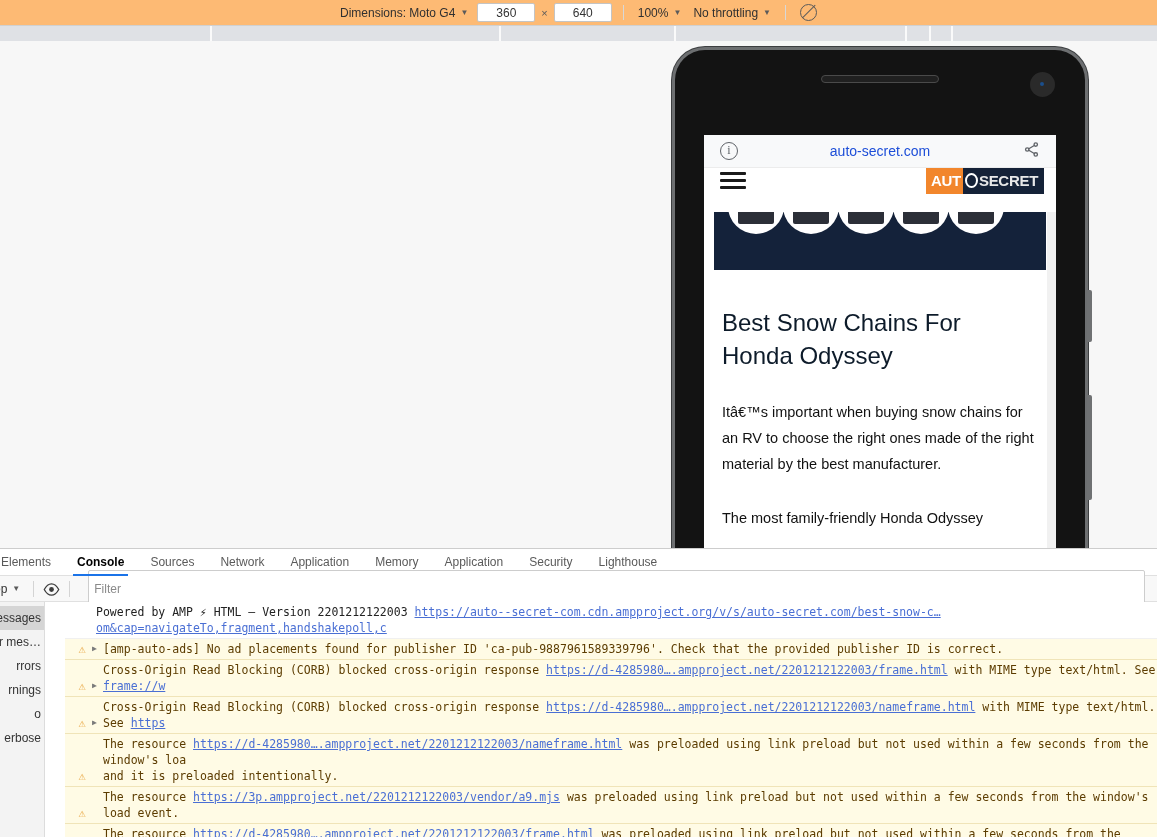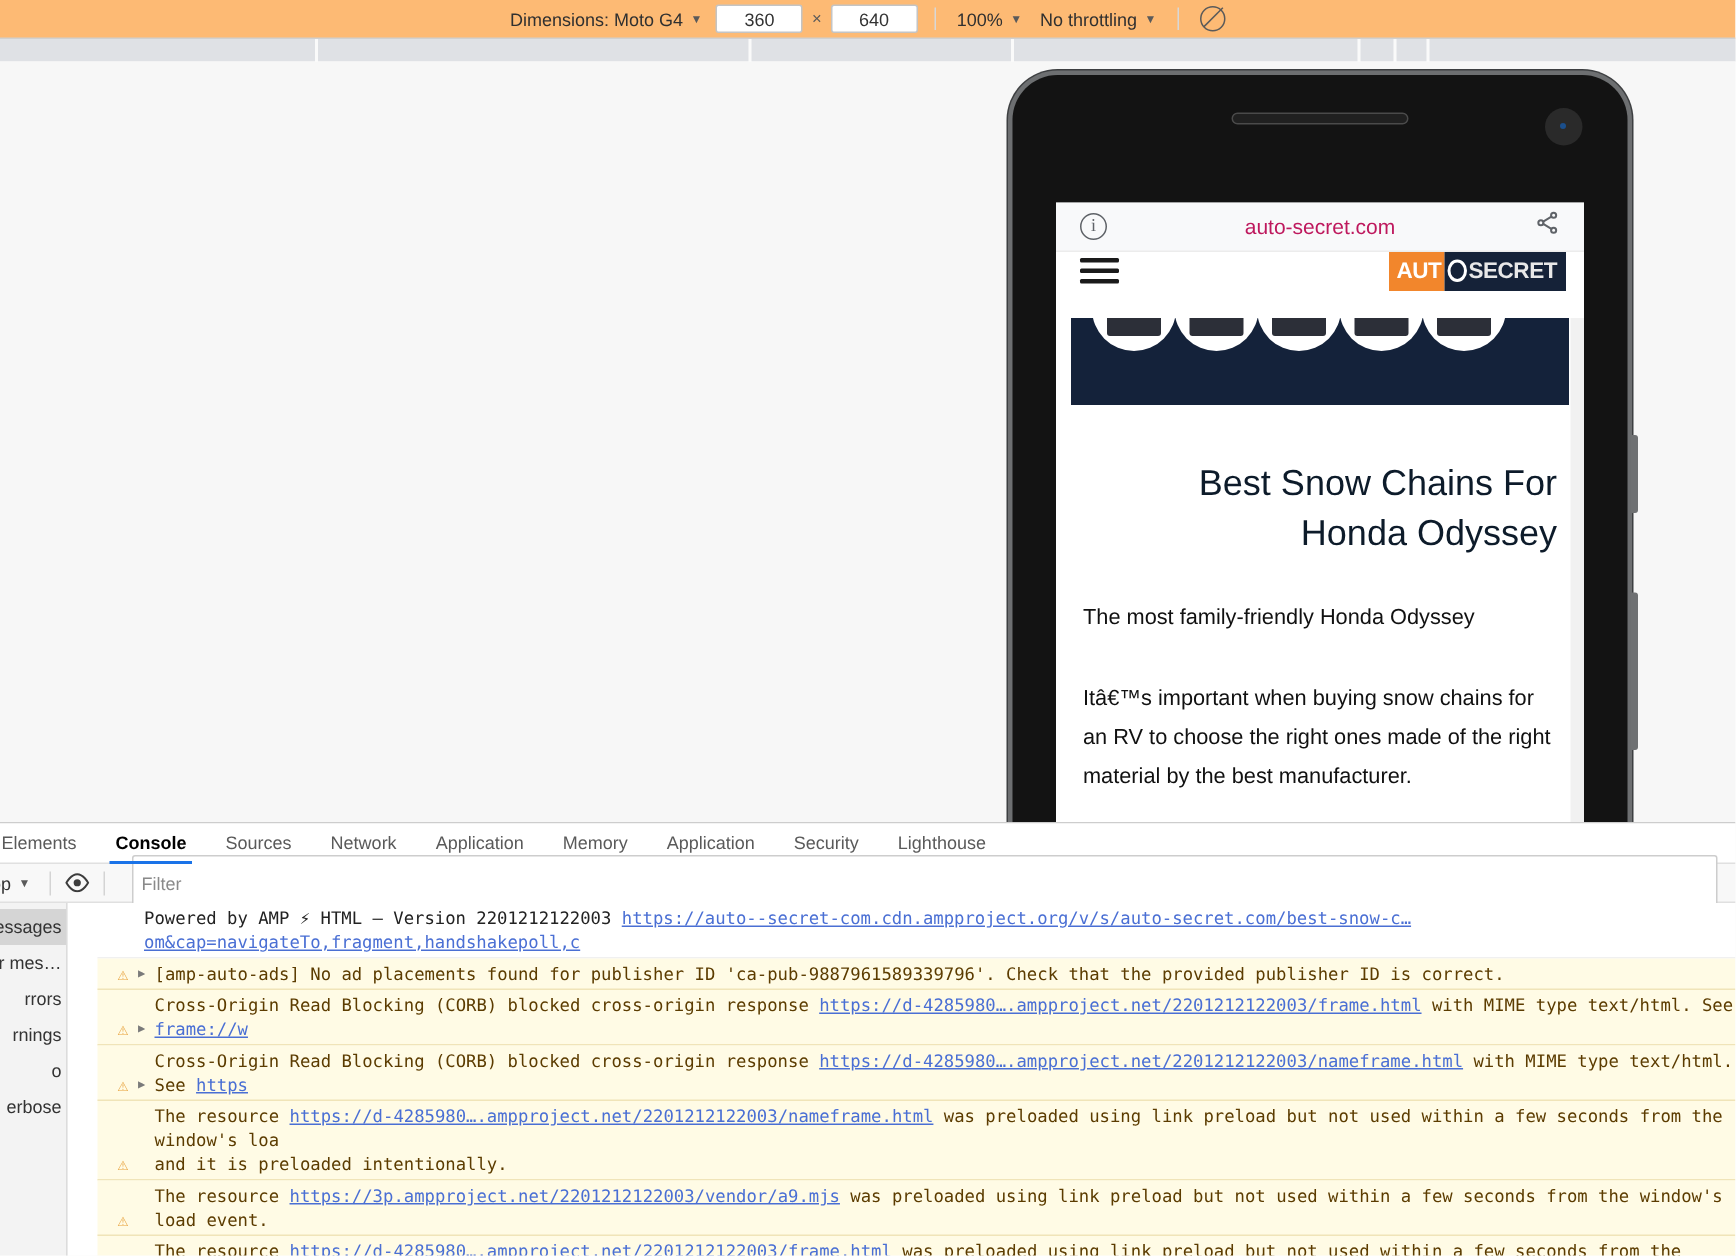--- a/index.html
+++ b/index.html
@@ -94,21 +94,21 @@
     height: 33px; background: #f8f9fa; border-bottom: 1px solid #ececec;
     display: flex; align-items: center; padding: 0 16px; position: relative;
   }
   .info-icon {
     width: 18px; height: 18px; border-radius: 50%; border: 1.5px solid #5f6368;
     color: #5f6368; font-size: 12px; line-height: 15px; text-align: center;
     font-family: "Liberation Serif", serif;
   }
   .amp-domain {
     position: absolute; left: 0; right: 0; text-align: center;
-    font-size: 14px; color: #be185d;
+    font-size: 14px; color: #1d4ed8;
   }
   .share-icon { margin-left: auto; position: relative; z-index: 2; }
 
   
   .site-header {
     height: 44px; background: #fff; display: flex; align-items: flex-start;
     justify-content: space-between; padding: 0 12px 0 16px; position: relative;
     z-index: 5;
   }
   .hamburger { width: 26px; }
@@ -136,21 +136,21 @@
     position: absolute; top: -34px; width: 56px; height: 56px; border-radius: 50%;
     background: #fff; overflow: hidden;
   }
   .hero-circle i {
     position: absolute; left: 10px; top: 30px; width: 36px; height: 16px;
     background: #2c2f38; display: block; border-radius: 2px;
   }
 
   .article { padding: 0 18px; }
   .art-title {
-    font-size: 24px; line-height: 1.38; color: #0d1b2a; text-align: right;
+    font-size: 24px; line-height: 1.38; color: #0d1b2a; text-align: left;
     margin: 36px 0 0 0; font-weight: normal;
   }
   .art-p {
     font-size: 14.5px; line-height: 1.78; color: #111; margin-top: 28px;
   }
 
   .page-scrollbar {
     position: absolute; right: 0; top: 33px; width: 9px; bottom: 0;
     background: #f1f1f1;
   }
@@ -323,22 +323,22 @@
               <div class="hero-circle" style="left: 179px;">
                 <i></i>
               </div>
               <div class="hero-circle" style="left: 234px;">
                 <i></i>
               </div>
             </div>
 
           <div class="article">
             <h1 class="art-title">Best Snow Chains For Honda Odyssey</h1>
+            <p class="art-p">Itâ€™s important when buying snow chains for an RV to choose the right ones made of the right material by the best manufacturer.</p>
             <p class="art-p">The most family-friendly Honda Odyssey</p>
-            <p class="art-p">Itâ€™s important when buying snow chains for an RV to choose the right ones made of the right material by the best manufacturer.</p>
           </div>
 
           <div class="page-scrollbar">
             <div class="thumb"></div>
           </div>
 
         </div>
       </div>
     </div>
   </div>

